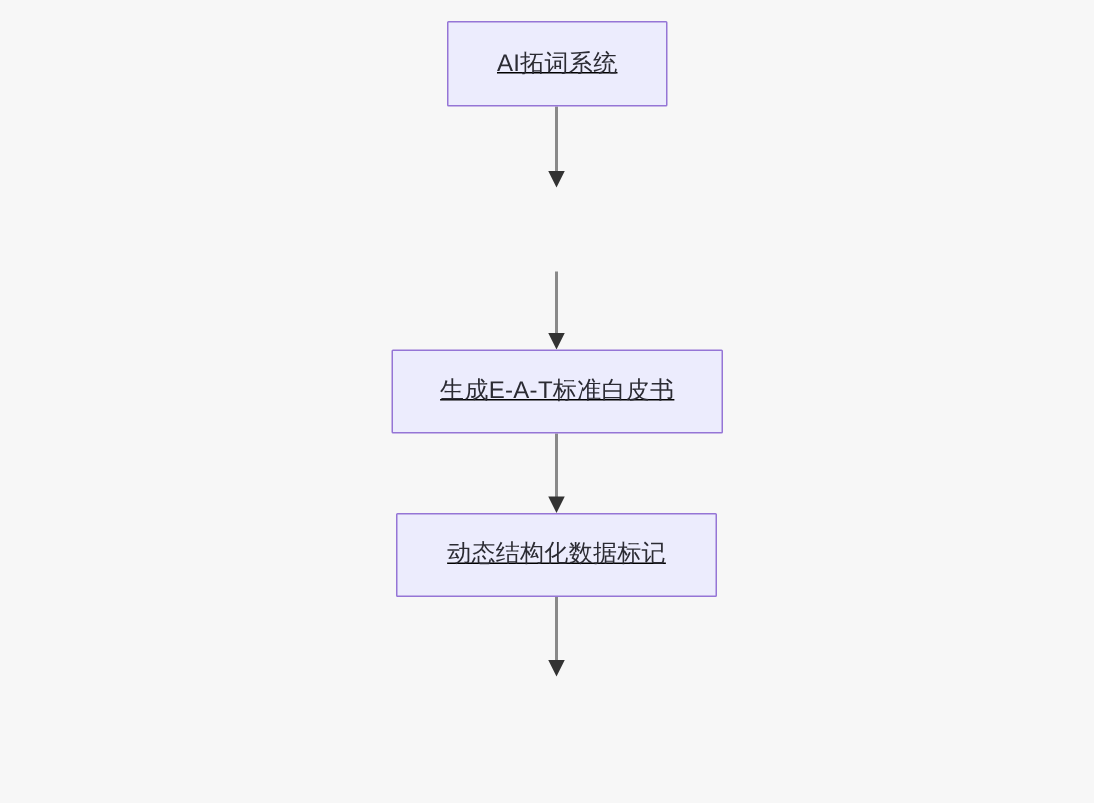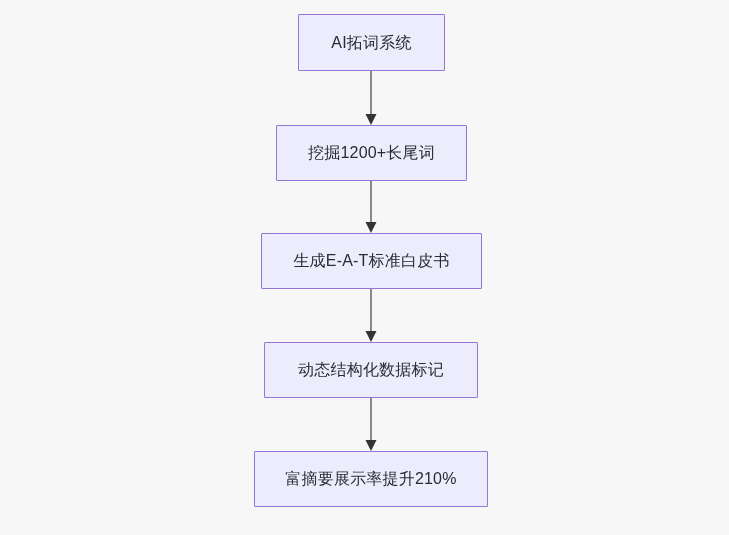--- a/index.html
+++ b/index.html
@@ -21,20 +21,21 @@
   }
   .node {
     position: absolute;
     box-sizing: border-box;
     background: #ececfd;
     border: 1.4px solid #9575d6;
     display: flex;
     align-items: center;
     justify-content: center;
     border-radius: 1px;
+    text-decoration: underline;
   }
   .node-label {
     font-size: 16px;
     line-height: 1.2;
     color: #2b2b33;
     letter-spacing: 0.2px;
     white-space: nowrap;
     text-align: center;
     user-select: none;
   }
@@ -73,29 +74,23 @@
 
   <svg class="edge" style="left:356px; top:398px; width:30px; height:55px;" viewBox="0 0 30 55">
     <line class="edge-line" x1="15" y1="0" x2="15" y2="46"></line>
     <polygon class="edge-head" points="15,53 9.5,42 20.5,42"></polygon>
   </svg>
 
   <div class="node" style="left:298px; top:14px; width:147px; height:57px;">
     <span class="node-label">AI拓词系统</span>
   </div>
 
-  <div class="node" style="left:276px; top:125px; width:191px; height:56px;">
-    <span class="node-label">挖掘1200+长尾词</span>
-  </div>
 
   <div class="node" style="left:261px; top:233px; width:221px; height:56px;justify-content:center;">
     <span class="node-label">生成E-A-T标准白皮书</span>
   </div>
 
   <div class="node" style="left:264px; top:342px; width:214px; height:56px;">
     <span class="node-label">动态结构化数据标记</span>
   </div>
 
-  <div class="node" style="left:254px; top:451px; width:234px; height:56px;">
-    <span class="node-label">富摘要展示率提升210%</span>
-  </div>
 
 </div>
 
 </body></html>

